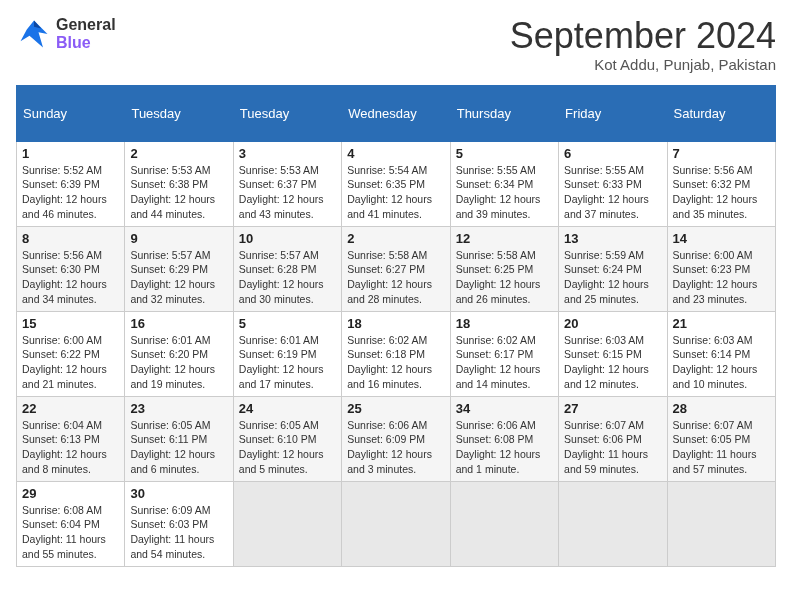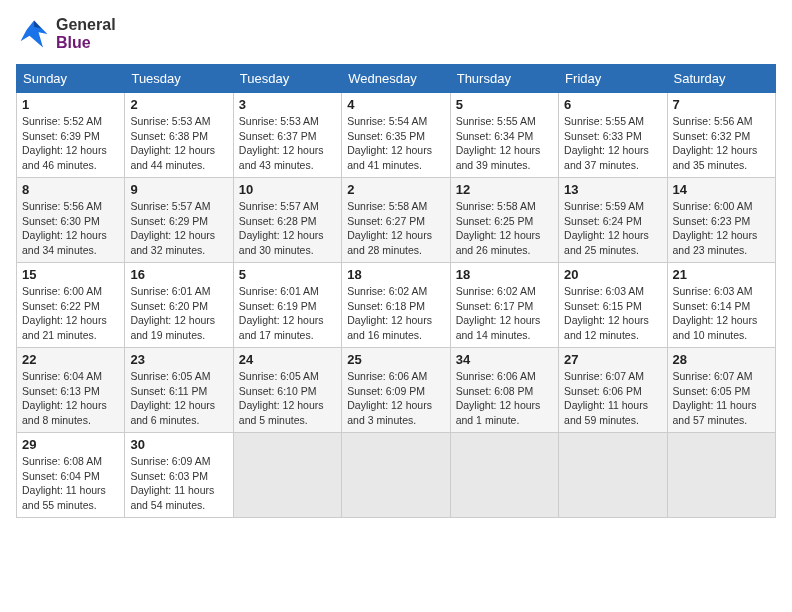--- a/index.html
+++ b/index.html
@@ -40,21 +40,21 @@
     }
     .calendar-table {
       width: 100%;
       border-collapse: collapse;
       font-size: 11px;
     }
     .calendar-table th {
       background: #2a6db5;
       color: #fff;
       text-align: left;
-      padding: 6px 6px;
+      padding: 20px 6px;
       font-size: 13px;
       font-weight: normal;
       border: 1px solid #2a6db5;
     }
     .calendar-table td {
       vertical-align: top;
       padding: 4px 5px;
       border: 1px solid #ccc;
       width: 108px;
       min-height: 80px;
@@ -86,22 +86,26 @@
 <body>
 
 <div class="header">
   <div class="logo">
     <svg class="logo-bird" viewBox="0 0 40 40">
       <polygon points="20,5 35,20 25,18 30,35 15,22 5,28 12,15" fill="#1a73e8"></polygon>
       <polygon points="20,5 28,14 20,12" fill="#0d47a1"></polygon>
     </svg>
     <div style="display:flex;flex-direction:column;line-height:1.1;">
       <span style="font-size:16px;font-weight:bold;color:#333;">General</span>
-      <span style="font-size:16px;font-weight:bold;color:#701a75;">Blue</span>
+      <span style="font-size:16px;font-weight:bold;color:#8b5cf6;">Blue</span>
     </div>
+  </div>
+  <div class="title-block">
+    <div class="month-title">September 2024</div>
+    <div class="subtitle">Kot Addu, Punjab, Pakistan</div>
   </div>
 </div>
 
 <table class="calendar-table">
   <thead>
     <tr>
     <th>Sunday</th>
         <th>Tuesday</th>
         <th>Tuesday</th>
         <th>Wednesday</th>

